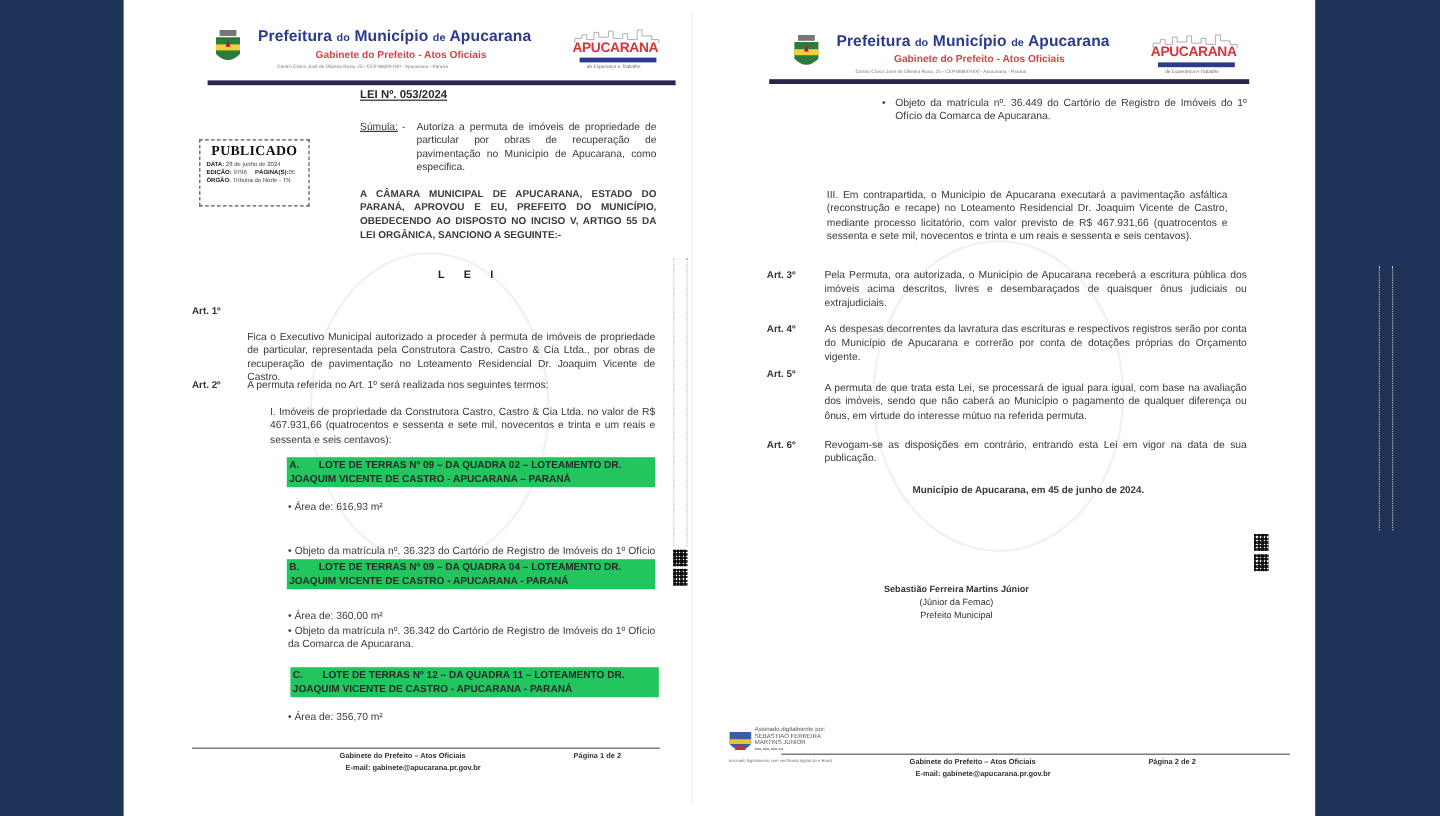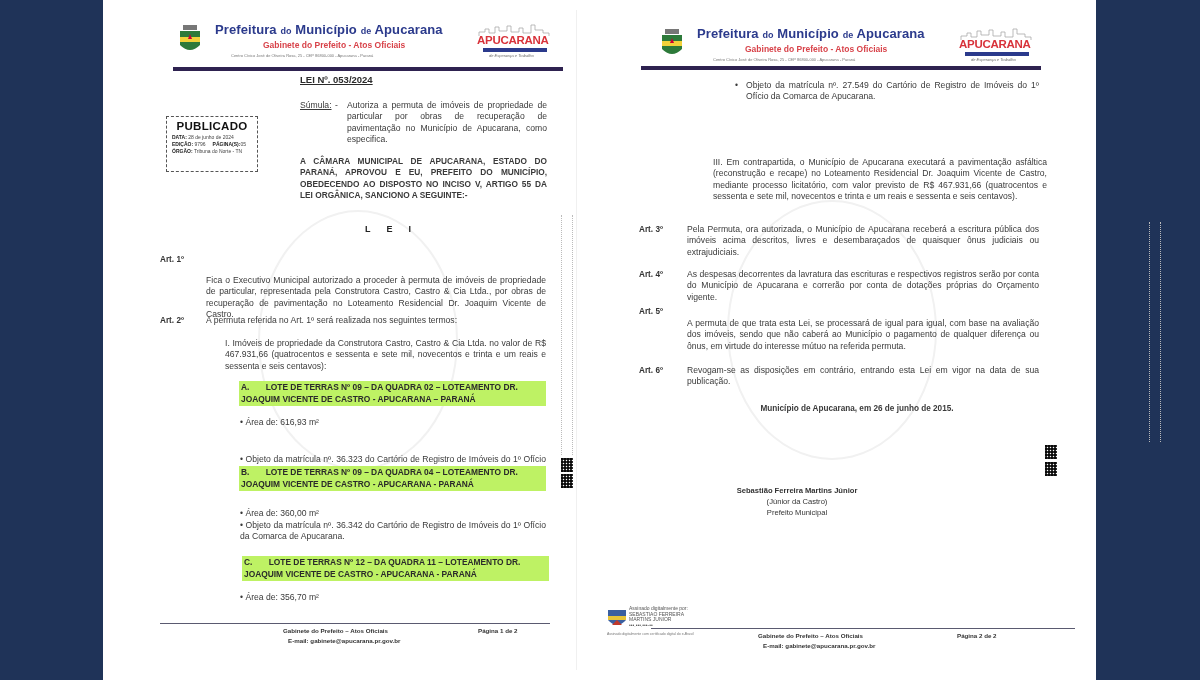--- a/index.html
+++ b/index.html
@@ -27,26 +27,26 @@
   .brand-skyline { position: absolute; left: 2px; top: 0; width: 74px; height: 12px; }
   .rule { position: absolute; top: 47px; left: 0; width: 390px; height: 4px; background: #2e2250; }
 
   
   .txt { position: absolute; font-size: 8.6px; line-height: 11.3px; color: #3a3a3a; text-align: justify; }
   .bold { font-weight: bold; }
   .title-law { position: absolute; left: 197px; top: 74px; font-size: 9.5px; font-weight: bold; text-decoration: underline; color: #2a2a2a; }
   .sumula-label { position: absolute; left: 197px; top: 100px; font-size: 8.6px; text-decoration: underline; color: #3a3a3a; }
   .sumula-dash { position: absolute; left: 232px; top: 100px; font-size: 8.6px; color: #3a3a3a; }
   .stamp { position: absolute; left: 63px; top: 116px; width: 92px; height: 56px; border: 1px dashed #555; padding: 3px 5px; }
-  .stamp-title { font-family: Liberation Sans, sans-serif; font-weight: bold; font-size: 11.5px; text-align: center; color: #111; letter-spacing: 0.3px; margin-bottom: 2px; }
+  .stamp-title { font-family: Liberation Serif, serif; font-weight: bold; font-size: 11.5px; text-align: center; color: #111; letter-spacing: 0.3px; margin-bottom: 2px; }
   .stamp-row { font-size: 5px; line-height: 7px; color: #444; white-space: nowrap; }
   .stamp-row b { color: #222; }
   .lei-heading { position: absolute; left: 262px; top: 224px; font-size: 9px; font-weight: bold; letter-spacing: 16px; color: #222; }
   .art-label { position: absolute; font-size: 8.2px; font-weight: bold; color: #333; }
-  .lot-box { position: absolute; background: #bef264; font-size: 8.4px; font-weight: bold; line-height: 11.5px; color: #2a2a2a; padding: 1px 2px; }
+  .lot-box { position: absolute; background: #22c55e; font-size: 8.4px; font-weight: bold; line-height: 11.5px; color: #2a2a2a; padding: 1px 2px; }
   .footer-rule { position: absolute; top: 623px; height: 1px; background: #5a5a70; }
   .foot-text { position: absolute; font-size: 6.2px; color: #333; white-space: nowrap; font-weight: bold; }
   .side-strip { position: absolute; width: 12px; }
   .qr { position: absolute; width: 12px; height: 14px; background:
       repeating-linear-gradient(90deg, #333 0 2px, #fff 2px 3px),
       repeating-linear-gradient(0deg, #333 0 2px, #fff 2px 3px); background-blend-mode: multiply; }
   .watermark { position: absolute; border: 2px solid #f1f1f1; border-radius: 50%; }
   .sig-block { position: absolute; left: 120px; top: 485px; width: 200px; text-align: center; font-size: 7.6px; line-height: 11px; color: #333; }
   .digital { position: absolute; left: 30px; top: 606px; width: 140px; }
   .digital-seal { position: absolute; left: 0; top: 0; width: 20px; height: 24px; }
@@ -167,41 +167,41 @@
           <path d="M2 12 V8 H8 V5 H12 V9 H18 V3 H22 V7 H30 V2 H34 V8 H42 V4 H46 V9 H54 V1 H58 V6 H66 V9 H72 V12" fill="none" stroke="#aaa" stroke-width="0.8"></path>
         </svg>
         <div class="brand-word">APUCARANA</div>
         <div class="brand-bar"></div>
         <div class="brand-slogan">de Esperança e Trabalho</div>
       </div>
       <div class="rule" style="left:-14px; width:400px; top:42px;"></div>
     </div>
 
     <div class="txt" style="left:158px; top:80px;">•</div>
-    <div class="txt" style="left:169px; top:80px; width:293px;">Objeto da matrícula nº. 27.549 do Cartório de Registro de Imóveis do 1º Ofício da Comarca de Apucarana.</div>
-
-    <div class="txt" style="left:136px; top:157px; width:334px;">III. Em contrapartida, o Município de Apucarana executará a pavimentação asfáltica (reconstrução e recape) no Loteamento Residencial Dr. Joaquim Vicente de Castro, mediante processo licitatório, com valor previsto de R$ 467.931,66 (quatrocentos e sessenta e sete mil, novecentos e trinta e um reais e sessenta e seis centavos).</div>
+    <div class="txt" style="left:169px; top:80px; width:293px;">Objeto da matrícula nº. 36.449 do Cartório de Registro de Imóveis do 1º Ofício da Comarca de Apucarana.</div>
+
+    <div class="txt" style="left:112px; top:157px; width:334px;">III. Em contrapartida, o Município de Apucarana executará a pavimentação asfáltica (reconstrução e recape) no Loteamento Residencial Dr. Joaquim Vicente de Castro, mediante processo licitatório, com valor previsto de R$ 467.931,66 (quatrocentos e sessenta e sete mil, novecentos e trinta e um reais e sessenta e seis centavos).</div>
 
     <div class="art-label" style="left:62px; top:225px;">Art. 3º</div>
     <div class="txt" style="left:110px; top:224px; width:352px;">Pela Permuta, ora autorizada, o Município de Apucarana receberá a escritura pública dos imóveis acima descritos, livres e desembaraçados de quaisquer ônus judiciais ou extrajudiciais.</div>
 
     <div class="art-label" style="left:62px; top:270px;">Art. 4º</div>
     <div class="txt" style="left:110px; top:269px; width:352px;">As despesas decorrentes da lavratura das escrituras e respectivos registros serão por conta do Município de Apucarana e correrão por conta de dotações próprias do Orçamento vigente.</div>
 
     <div class="art-label" style="left:62px; top:307px;">Art. 5º</div>
     <div class="txt" style="left:110px; top:318px; width:352px;">A permuta de que trata esta Lei, se processará de igual para igual, com base na avaliação dos imóveis, sendo que não caberá ao Município o pagamento de qualquer diferença ou ônus, em virtude do interesse mútuo na referida permuta.</div>
 
     <div class="art-label" style="left:62px; top:366px;">Art. 6º</div>
     <div class="txt" style="left:110px; top:365px; width:352px;">Revogam-se as disposições em contrário, entrando esta Lei em vigor na data de sua publicação.</div>
 
-    <div class="txt bold" style="left:150px; top:403px; width:260px; text-align:center; font-size:8.2px;">Município de Apucarana, em 26 de junho de 2015.</div>
+    <div class="txt bold" style="left:150px; top:403px; width:260px; text-align:center; font-size:8.2px;">Município de Apucarana, em 45 de junho de 2024.</div>
 
     <div class="sig-block">
       <div class="bold">Sebastião Ferreira Martins Júnior</div>
-      <div>(Júnior da Castro)</div>
+      <div>(Júnior da Femac)</div>
       <div>Prefeito Municipal</div>
     </div>
 
     <div class="side-strip" style="left:572px; top:222px; height:220px; border-left:1px dotted #bbb; border-right:1px dotted #bbb;"></div>
     <div class="qr" style="left:468px; top:445px; left:468px;"></div>
     <div class="qr" style="left:468px; top:462px; left:468px;"></div>
 
     <div class="digital">
       <svg class="digital-seal" viewBox="0 0 20 24">
         <path d="M1 4 H19 V14 Q10 24 1 14 Z" fill="#3a5fa0"></path>

